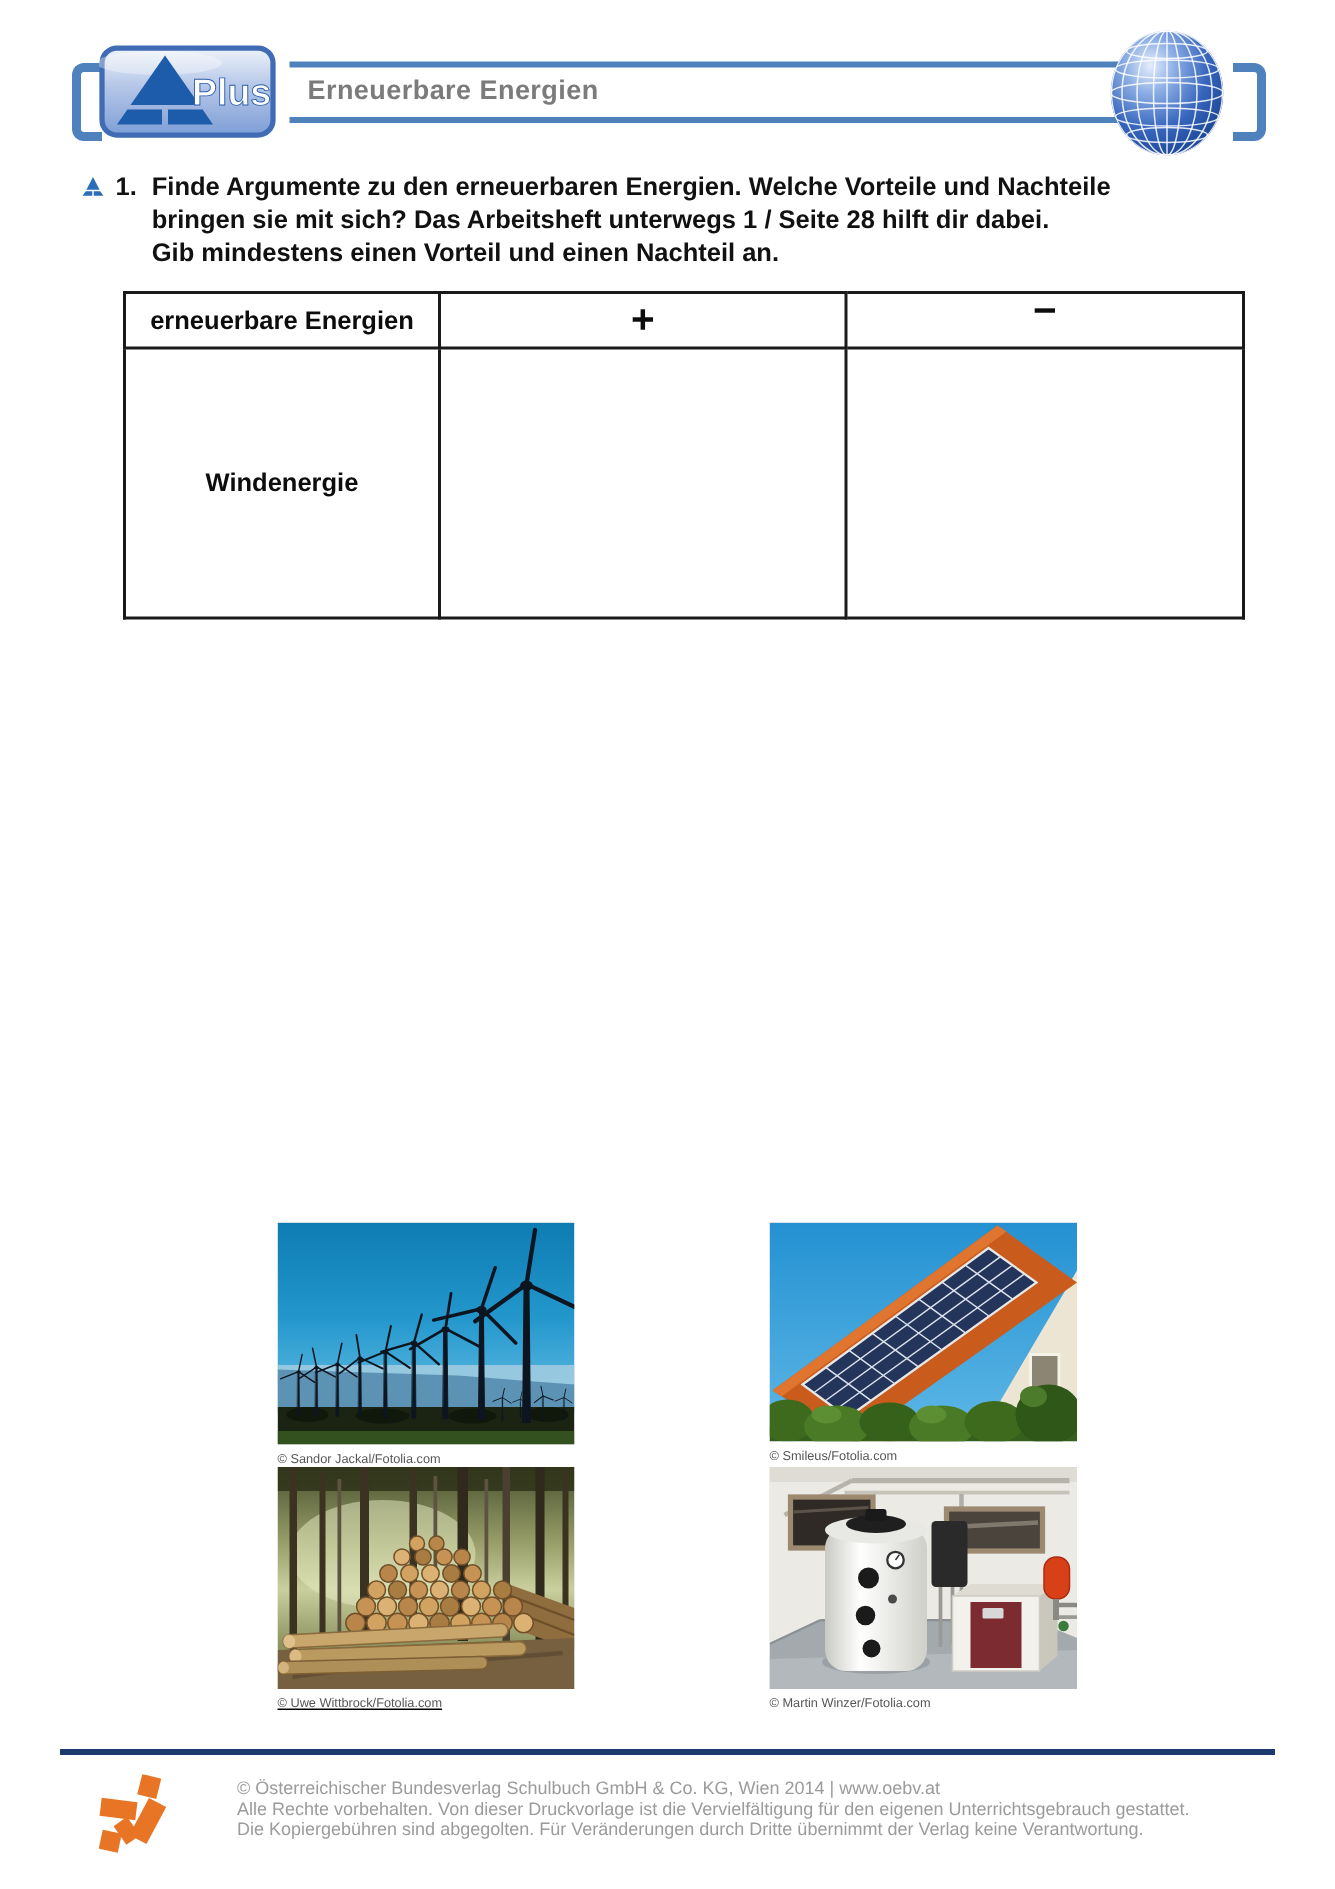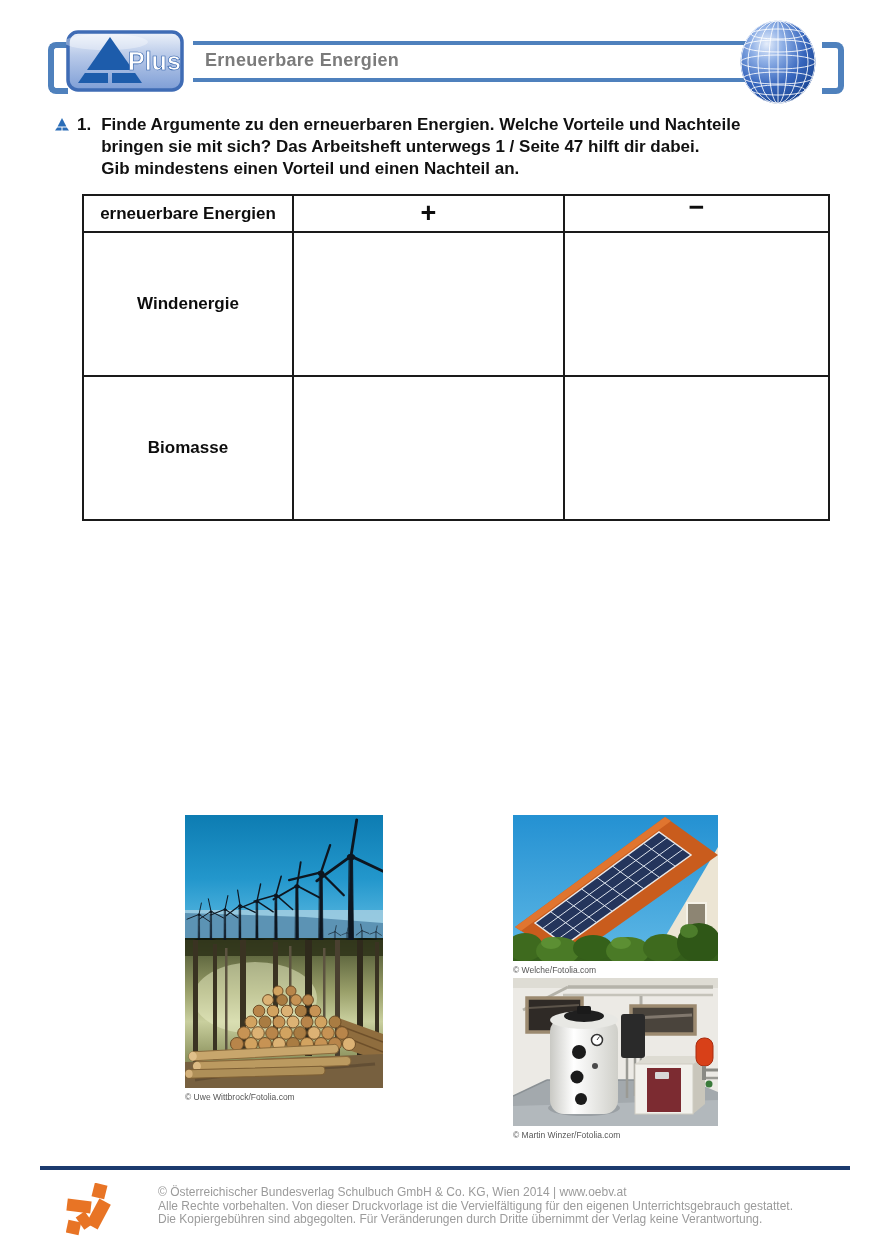--- a/index.html
+++ b/index.html
@@ -21,35 +21,35 @@
   
   #task { position:absolute; left:54px; top:114px; width:800px; display:flex; align-items:flex-start; }
   #task-bullet { margin-top:3px; flex:0 0 auto; }
   #task-number { font-size:17px; font-weight:bold; color:#111; margin:0 10px 0 7px; line-height:22px; }
   #task-text { font-size:17px; font-weight:bold; color:#111; line-height:22px; white-space:pre-line; }
 
   
   #energy-table { position:absolute; left:82px; top:194px; border-collapse:collapse; table-layout:fixed; width:746px; }
   #energy-table td { border:2px solid #1a1a1a; text-align:center; vertical-align:middle; background:#fff; }
   #energy-table tr.head td { height:37px; }
-  #energy-table tr.body td { height:144px;margin-top:48px; }
+  #energy-table tr.body td { height:180px;margin-top:48px; }
   .th-label { font-size:17px; font-weight:bold; color:#0d0d0d; }
   .th-plus { font-size:27px; font-weight:bold; color:#0d0d0d; }
   .th-minus { font-size:27px; font-weight:bold; color:#0d0d0d; display:inline-block; transform:translateY(-6px); }
   .row-label { font-size:17px; font-weight:bold; color:#0d0d0d; }
 
   
   .figure { position:absolute; }
   .figure .imgbox { overflow:hidden; background:#ddd; }
   .figure .credit { margin-top:4px; font-size:8.5px; color:#565656; }
   #fig-wind   { left:185px; top:815px; width:198px; }
   #fig-wind .imgbox { width:198px; height:148px; }
   #fig-solar  { left:513px; top:815px; width:205px; }
   #fig-solar .imgbox { width:205px; height:146px; }
-  #fig-wood   { left:185px; top:940px; width:164px; }
+  #fig-wood   { left:185px; top:978px; width:164px;text-decoration:underline; }
   #fig-wood .imgbox { width:198px; height:148px; }
   #fig-boiler { left:513px; top:978px; width:172px; }
   #fig-boiler .imgbox { width:205px; height:148px; }
   .figure svg { display:block; }
 
   
   #footer-rule { position:absolute; left:40px; top:1166px; width:810px; height:4px; background:#1c3a6e; }
   #footer-logo { position:absolute; left:66px; top:1183px; }
   #footer-text { position:absolute; left:158px; top:1186px; font-size:12px; line-height:13.5px; color:#9b9b9b; white-space:pre-line; }
 </style>
@@ -114,43 +114,38 @@
   <div id="task">
     <svg id="task-bullet" width="16" height="15" viewBox="0 0 16 15">
       <g fill="#2a6db8">
         <polygon points="8,1 12.4,9.5 3.6,9.5"></polygon>
         <polygon points="3.2,10.5 7.5,10.5 7.5,13.5 1,13.5"></polygon>
         <polygon points="8.5,10.5 12.8,10.5 15,13.5 8.5,13.5"></polygon>
       </g>
     </svg>
     <span id="task-number">1.</span>
     <div id="task-text">Finde Argumente zu den erneuerbaren Energien. Welche Vorteile und Nachteile
-bringen sie mit sich? Das Arbeitsheft unterwegs 1 / Seite 47 hilft dir dabei.
+bringen sie mit sich? Das Arbeitsheft unterwegs 1 / Seite 28 hilft dir dabei.
 Gib mindestens einen Vorteil und einen Nachteil an.</div>
   </div>
 
   <table id="energy-table">
     <colgroup>
         <col style="width:210px">
         <col style="width:271px">
         <col style="width:265px">
       </colgroup>
     <tbody>
         <tr class="head">
       <td><span class="th-label">erneuerbare Energien</span></td>
       <td><span class="th-plus">+</span></td>
       <td><span class="th-minus">−</span></td>
     </tr>
     <tr class="body">
       <td><span class="row-label">Windenergie</span></td>
-      <td></td>
-      <td></td>
-    </tr>
-    <tr class="body">
-      <td><span class="row-label">Biomasse</span></td>
       <td></td>
       <td></td>
     </tr>
   </tbody>
     </table>
 
   <div id="fig-wind" class="figure">
     <div class="imgbox">
       <svg width="198" height="148" viewBox="0 0 198 148">
         <defs>
@@ -327,21 +322,21 @@
           <ellipse cx="80" cy="133" rx="20" ry="13" fill="#35611a"></ellipse>
           <ellipse cx="115" cy="136" rx="22" ry="14" fill="#4a7a26"></ellipse>
           <ellipse cx="150" cy="133" rx="20" ry="14" fill="#3e6a1e"></ellipse>
           <ellipse cx="186" cy="128" rx="22" ry="20" fill="#2f5717"></ellipse>
           <ellipse cx="38" cy="128" rx="10" ry="6" fill="#5c8f33"></ellipse>
           <ellipse cx="108" cy="128" rx="10" ry="6" fill="#5c8f33"></ellipse>
           <ellipse cx="176" cy="116" rx="9" ry="7" fill="#4c7c2b"></ellipse>
         </g>
       </svg>
     </div>
-    <div class="credit">© Welche/Fotolia.com</div>
+    <div class="credit">© Smileus/Fotolia.com</div>
   </div>
 
   <div id="fig-wood" class="figure">
     <div class="imgbox">
       <svg width="198" height="148" viewBox="0 0 198 148">
         <defs>
           <linearGradient id="forestBg" x1="0" y1="0" x2="0" y2="1">
             <stop offset="0" stop-color="#49512f"></stop>
               <stop offset="0.35" stop-color="#9aa06a"></stop>
               <stop offset="0.55" stop-color="#c9cf9e"></stop>

